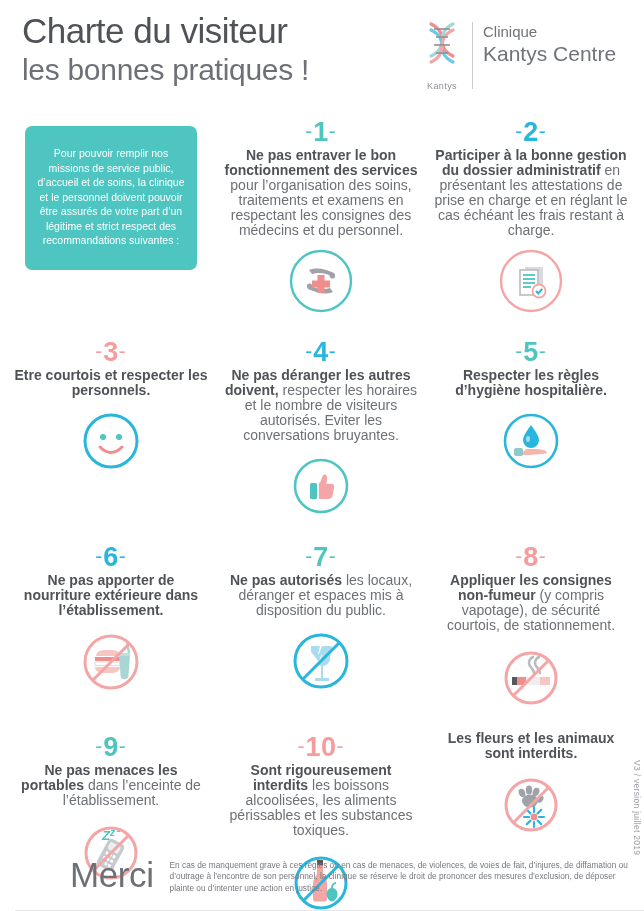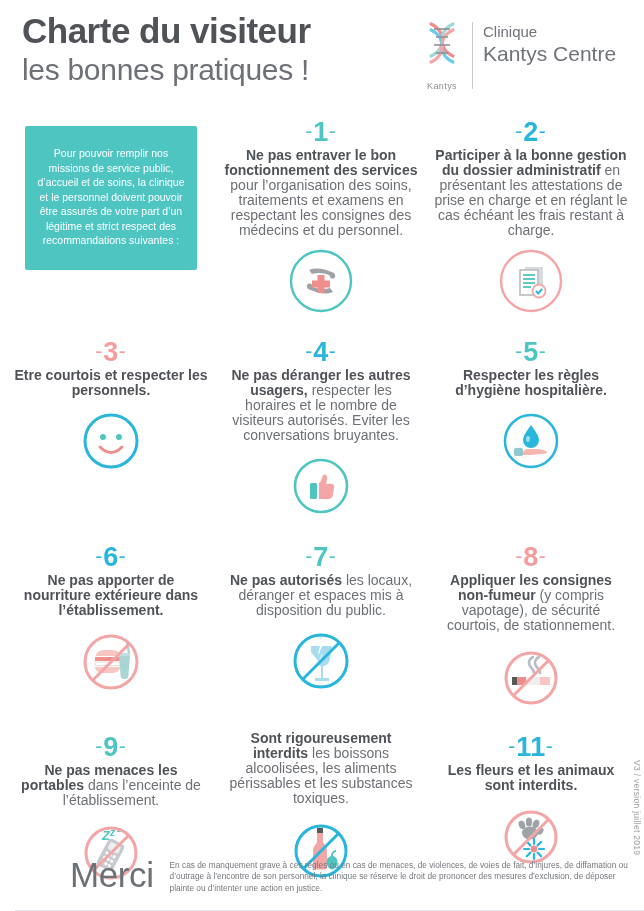--- a/index.html
+++ b/index.html
@@ -16,21 +16,21 @@
 
   
   .header {
     position: relative;
     height: 104px;
     padding: 10px 0 0 22px;
   }
   .title-block { display: inline-block; vertical-align: top; }
   .title-line1 {
     font-size: 35px;
-    font-weight: bold;
+    font-weight: normal;
     color: #4f5257;
     letter-spacing: -0.5px;
     line-height: 42px;
     white-space: nowrap;
   }
   .title-line2 {
     font-size: 30px;
     font-weight: 300;
     color: #6d7076;
     letter-spacing: -0.3px;
@@ -87,21 +87,21 @@
   .cell {
     width: 210px;
     text-align: center;
     padding: 0 8px;
   }
 
   
   .intro-box {
     background: #4ec5c1;
     color: #ffffff;
-    border-radius: 2px;
+    border-radius: 7px;
     font-size: 10.5px;
     line-height: 14.5px;
     padding: 20px 12px 22px 12px;
     margin: 10px 11px 0 11px;
     text-align: center;
   }
 
   
   .num {
     font-size: 27px;
@@ -265,21 +265,21 @@
           <circle cx="33" cy="33" r="26" fill="none" stroke="#29b6dc" stroke-width="3"></circle>
           <circle cx="25" cy="29" r="3" fill="#4ec5c1"></circle>
           <circle cx="41" cy="29" r="3" fill="#4ec5c1"></circle>
           <path d="M22 39 Q33 50, 44 39" fill="none" stroke="#f08e8e" stroke-width="3" stroke-linecap="round"></path>
         </svg>
       </div>
     </div>
 
     <div class="cell">
       <div class="num num-cyan"><span class="dash">-</span><span>4</span><span class="dash">-</span></div>
-      <div class="body-text"><b>Ne pas déranger les autres usagers,</b><span> respecter les horaires et le nombre de visiteurs autorisés. Eviter les conversations bruyantes.</span></div>
+      <div class="body-text"><b>Ne pas déranger les autres doivent,</b><span> respecter les horaires et le nombre de visiteurs autorisés. Eviter les conversations bruyantes.</span></div>
       <div class="icon-wrap">
         <svg width="66" height="66" viewBox="0 0 66 66">
           <circle cx="33" cy="33" r="26" fill="none" stroke="#4ec5c1" stroke-width="2.6"></circle>
           <rect x="22" y="30" width="7" height="16" rx="1.5" fill="#4ec5c1"></rect>
           <path d="M31 30 L31 46 h9 c2.6 0 4.2 -1.6 4.6 -3.6 l1.6 -8.2 c0.4 -2 -0.8 -3.4 -2.8 -3.4 h-5.2 l0.9 -4.6 c0.5 -2.4 -0.6 -4.6 -2.5 -4.6 c-1.1 0 -1.8 0.7 -2.2 1.8 l-2 5.6 Z" fill="#f4a6a6"></path>
         </svg>
       </div>
     </div>
 
     <div class="cell">
@@ -371,35 +371,35 @@
           <text x="24" y="22" font-family="Liberation Sans, sans-serif" font-size="13" font-weight="bold" font-style="italic" fill="#4ec5c1">Z</text>
           <text x="32" y="18" font-family="Liberation Sans, sans-serif" font-size="10" font-weight="bold" font-style="italic" fill="#4ec5c1">z</text>
           <text x="39" y="14" font-family="Liberation Sans, sans-serif" font-size="8" font-weight="bold" font-style="italic" fill="#4ec5c1">z</text>
           <circle cx="33" cy="35" r="25" fill="none" stroke="#f4a6a6" stroke-width="3"></circle>
           <line x1="15.5" y1="52.5" x2="50.5" y2="17.5" stroke="#f4a6a6" stroke-width="3"></line>
         </svg>
       </div>
     </div>
 
     <div class="cell">
+      <div class="num num-pink"><span class="dash">-</span><span>10</span><span class="dash">-</span></div>
       <div class="body-text"><b>Sont rigoureusement interdits</b><span> les boissons alcoolisées, les aliments périssables et les substances toxiques.</span></div>
       <div class="icon-wrap">
         <svg width="66" height="66" viewBox="0 0 66 66">
           <rect x="29" y="12" width="6" height="5" fill="#58585b"></rect>
           <path d="M29 17 h6 v8 c0 3 4 5 4 10 v16 c0 1.6 -1.2 2.6 -2.8 2.6 h-8.4 c-1.6 0 -2.8 -1 -2.8 -2.6 V35 c0 -5, 4 -7, 4 -10 Z" fill="#f4a6a6"></path>
           <path d="M44 40 c-3 0 -5.5 2.6 -5.5 6 s2.5 7.5 5.5 7.5 s5.5 -4 5.5 -7.5 s-2.5 -6 -5.5 -6 Z" fill="#4ec5c1"></path>
           <path d="M44 40 c0 -3, 2 -5, 4 -5" stroke="#4ec5c1" stroke-width="2" fill="none"></path>
           <circle cx="33" cy="35" r="25" fill="none" stroke="#29b6dc" stroke-width="3"></circle>
           <line x1="15.5" y1="52.5" x2="50.5" y2="17.5" stroke="#29b6dc" stroke-width="3"></line>
         </svg>
       </div>
     </div>
 
     <div class="cell">
-      <div class="num num-cyan"><span class="dash">-</span><span>11</span><span class="dash">-</span></div>
       <div class="body-text"><b>Les fleurs et les animaux sont interdits.</b><span></span></div>
       <div class="icon-wrap">
         <svg width="66" height="66" viewBox="0 0 66 66">
           <ellipse cx="32" cy="30" rx="8" ry="6.5" fill="#9fa3a8"></ellipse>
           <ellipse cx="24" cy="22" rx="3.2" ry="4.4" fill="#9fa3a8" transform="rotate(-20 24 22)"></ellipse>
           <ellipse cx="31" cy="19" rx="3.2" ry="4.6" fill="#9fa3a8"></ellipse>
           <ellipse cx="38" cy="21" rx="3.2" ry="4.4" fill="#9fa3a8" transform="rotate(20 38 21)"></ellipse>
           <ellipse cx="42" cy="28" rx="3" ry="4" fill="#9fa3a8" transform="rotate(40 42 28)"></ellipse>
           <g transform="translate(36,46)">
             <circle cx="0" cy="0" r="3.4" fill="#f08e8e"></circle>

